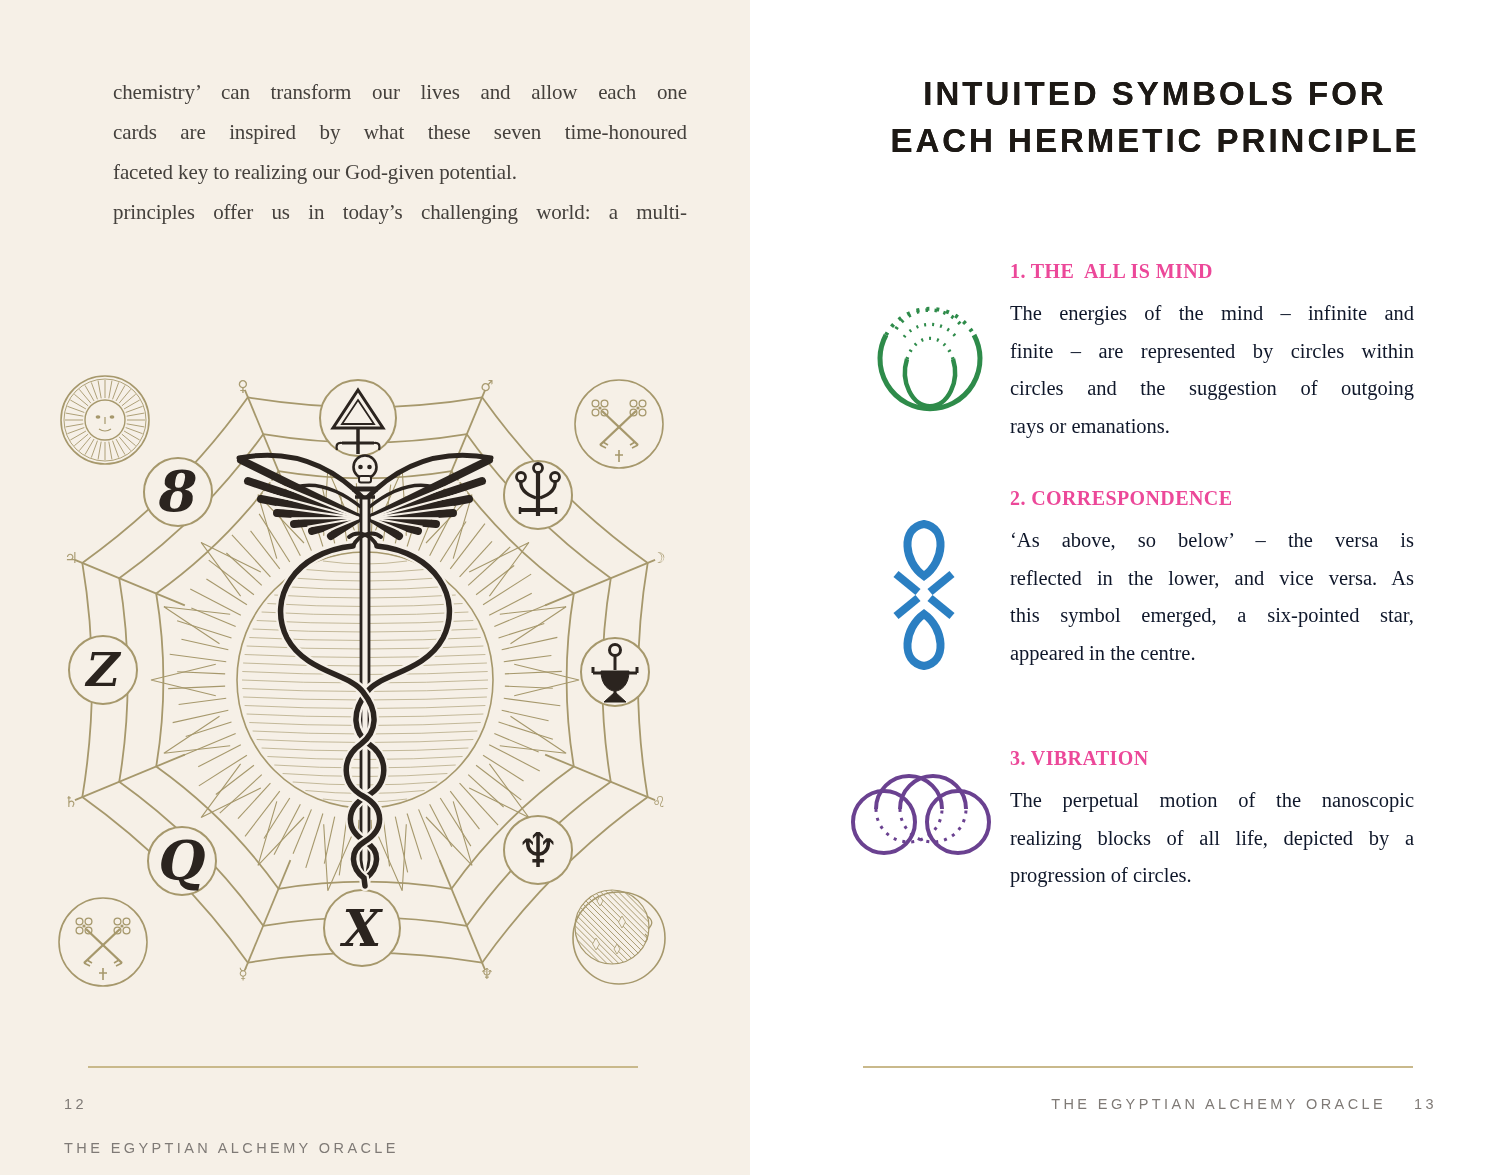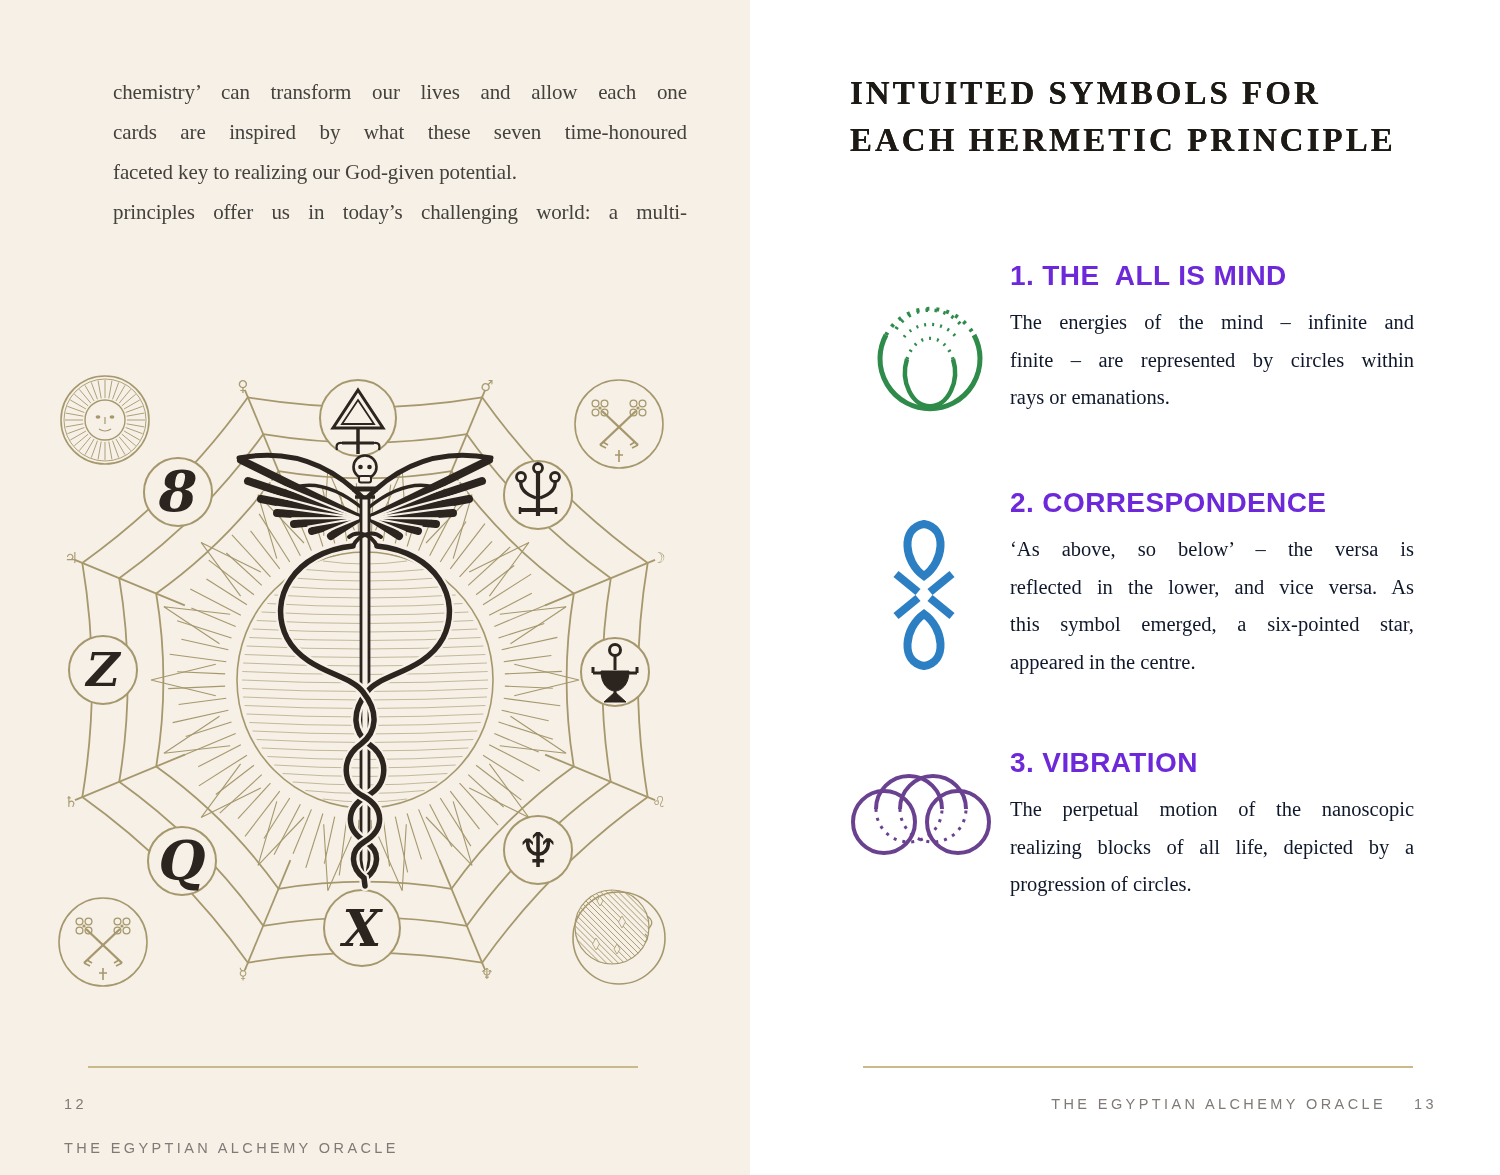--- a/index.html
+++ b/index.html
@@ -20,23 +20,23 @@
 
   
   .rule{position:absolute;height:2px;background:#c9b98b;}
   .rule-left{left:88px;top:1066px;width:550px;}
   .rule-right{left:113px;top:1066px;width:550px;}
   .footer{position:absolute;top:1096px;display:flex;gap:28px;font-family:"Liberation Sans",sans-serif;font-size:14.5px;letter-spacing:3.4px;color:#7f7a76;}
   .footer-left{left:64px;flex-direction:column;}
   .footer-right{right:63px;}
 
   
-  .title{position:absolute;left:100px;top:70px;width:610px;text-align:left;font-family:Liberation Serif, serif;font-weight:bold;font-size:33px;line-height:47px;letter-spacing:3px;color:#1d1915;text-shadow:0 0 .6px #1d1915;}
+  .title{position:absolute;left:100px;top:70px;width:610px;text-align:center;font-family:Liberation Sans, sans-serif;font-weight:bold;font-size:33px;line-height:47px;letter-spacing:3px;color:#1d1915;text-shadow:0 0 .6px #1d1915;}
   .sec{position:absolute;left:260px;width:404px;}
-  .sec-h{font-family:Liberation Sans, sans-serif;font-weight:bold;font-size:28px;letter-spacing:.4px;color:#6d28d9;margin:0 0 12px 0;white-space:pre;}
+  .sec-h{font-family:Liberation Serif, serif;font-weight:bold;font-size:20px;letter-spacing:.4px;color:#ec4899;margin:0 0 12px 0;white-space:pre;}
   .sec-body{color:#0f172a;font-size:20.5px;line-height:37.6px;}
   .sym{position:absolute;}
 </style>
 </head>
 <body>
 
 <div>
 
   <section class="page page-left">
 
@@ -470,20 +470,21 @@
         <path d="M33,42 A33,33 0 0 1 85,42" stroke-width="3.2" stroke-dasharray="2,6"></path>
         <path d="M36,64 A25,34 0 1 0 82,64" stroke-width="4.5"></path>
         <path d="M36,64 A25,34 0 0 1 82,64" stroke-width="3.4" stroke-dasharray="2,6"></path>
       </g>
     </svg>
     <div class="sec" style="top:260px">
       <h2 class="sec-h">1. THE  ALL IS MIND</h2>
       <div class="sec-body">
         <div class="jline">The energies of the mind – infinite and</div>
         <div class="jline">finite – are represented by circles within</div>
+        <div class="jline">circles and the suggestion of outgoing</div>
         <div class="jline jlast">rays or emanations.</div>
       </div>
     </div>
 
     <svg class="sym" style="left:134px;top:514px" width="80" height="162" viewBox="0 0 80 162">
       <g fill="none" stroke="#2b7fc2" stroke-width="8">
         <path d="M40,62 C20,48 16,14 40,10 C64,14 60,48 40,62 Z"></path>
         <path d="M40,100 C20,114 16,148 40,152 C64,148 60,114 40,100 Z"></path>
         <path d="M12,60 L34,78"></path>
         <path d="M68,60 L46,78"></path>

